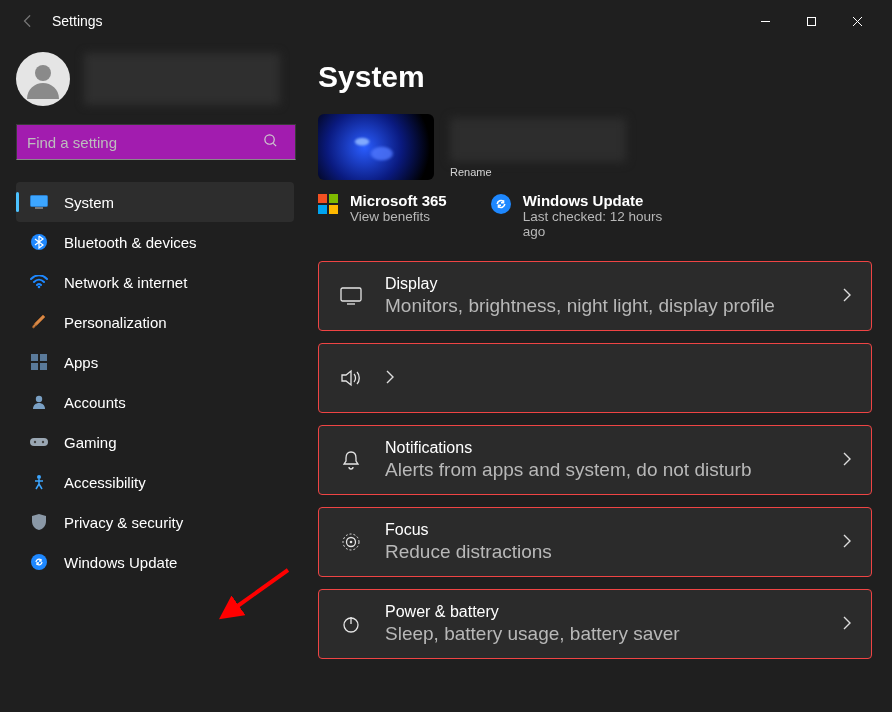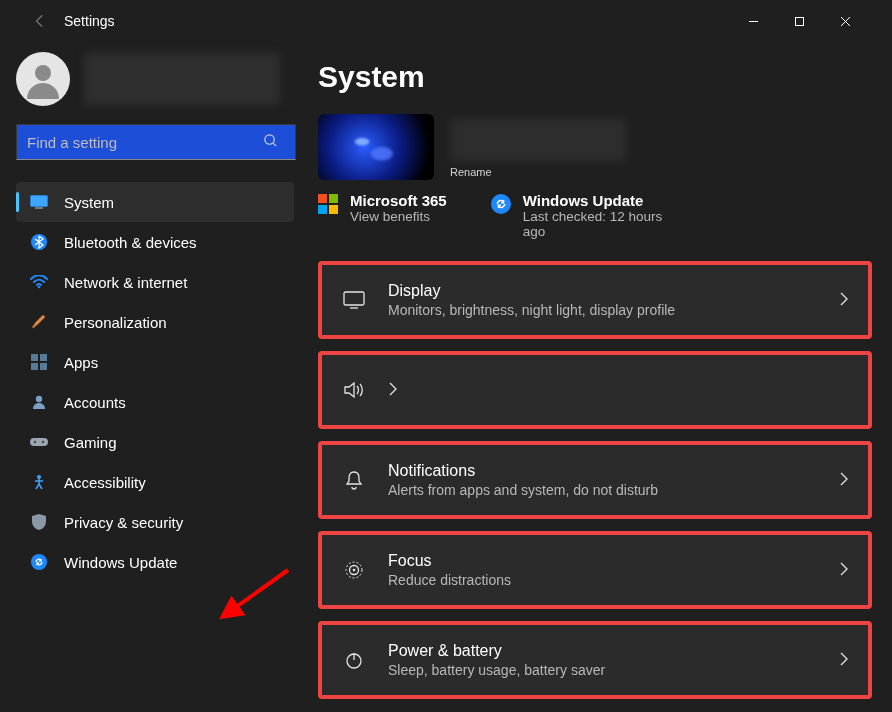--- a/index.html
+++ b/index.html
@@ -10,21 +10,21 @@
     color: #fff;
     font-family: "Segoe UI", sans-serif;
     font-size: 14px;
     overflow: hidden;
     position: relative;
   }
   .titlebar {
     height: 42px;
     display: flex;
     align-items: center;
-    padding: 0 24px;
+    padding: 0 12px;
   }
   .back-btn {
     width: 32px; height: 32px;
     display:flex; align-items:center; justify-content:center;
     color: #888;
   }
   .app-title { font-size: 14px; color:#fff; margin-left:8px;}
   .win-controls {
     margin-left:auto;
     display:flex;
@@ -62,21 +62,21 @@
     filter: blur(4px);
     border-radius:2px;
   }
   .search {
     position:relative;
     margin-bottom: 22px;
   }
   .search input {
     width: 280px;
     height: 36px;
-    background:#1d4ed8;
+    background:#a21caf;
     border:1px solid #3a3a3a;
     border-bottom:1px solid #8a8a8a;
     color:#fff;
     padding:0 36px 0 10px;
     font-size:15px;
     outline:none;
   }
   .search input::placeholder { color:#bdbdbd; }
   .search .sicon {
     position:absolute; right:16px; top:9px;
@@ -161,37 +161,37 @@
     gap:12px;
     align-items:flex-start;
     max-width: 190px;
   }
   .tile .ticon { width:20px; height:20px; margin-top:2px; display:flex; align-items:center; justify-content:center;}
   .tile .ttitle { font-size:15px; font-weight:600; color:#fff;}
   .tile .tsub { font-size:13.5px; color:#b8b8b8; }
   .cards { display:flex; flex-direction:column; gap:12px; }
   .card {
     background:#2b2b2b;
-    border:4px solid #ef4444;
+    border:1px solid #ef4444;
     border-radius:4px;
-    height: 78px;
+    height: 70px;
     display:flex;
     align-items:center;
     padding: 0 20px;
     gap:22px;
     cursor:pointer;
   }
   .card .cicon {
     width:24px;
     display:flex; align-items:center; justify-content:center;
     color:#e8e8e8;
   }
   .card .ctexts { flex:1; }
   .card .ctitle { font-size:16px; color:#fff; }
-  .card .csub { font-size:14px; color:#b8b8b8; margin-top:2px;}
+  .card .csub { font-size:19px; color:#b8b8b8; margin-top:2px;}
   .card .chev { color:#ddd; }
   
   .annot-arrow {
     position:absolute;
     left: 218px;
     top: 562px;
     pointer-events:none;
   }
   
   .ms365 {

